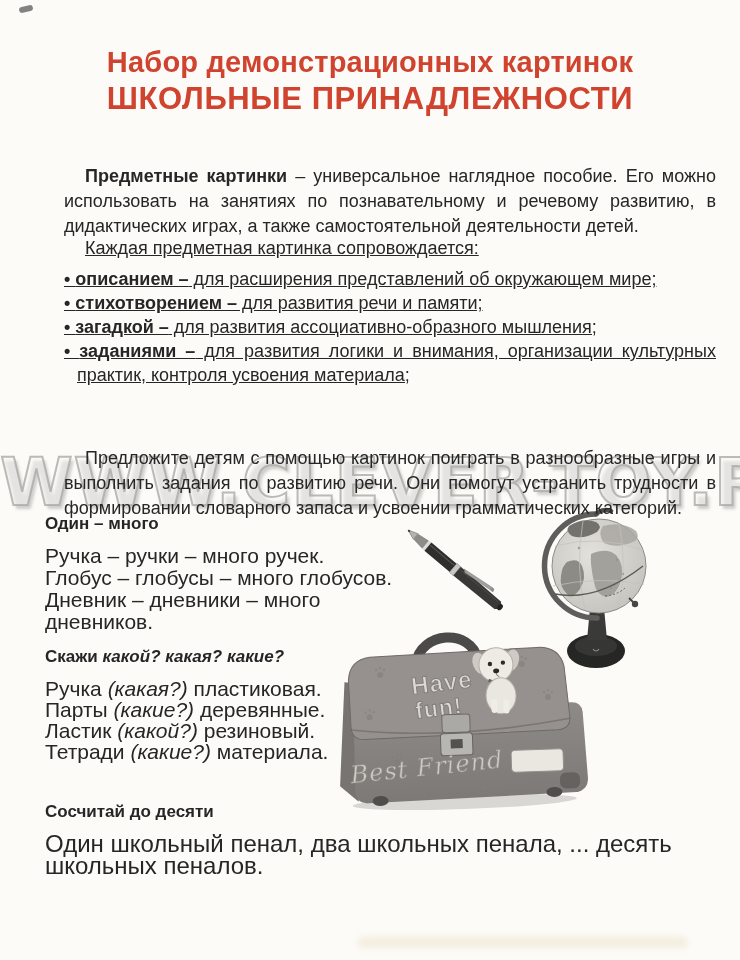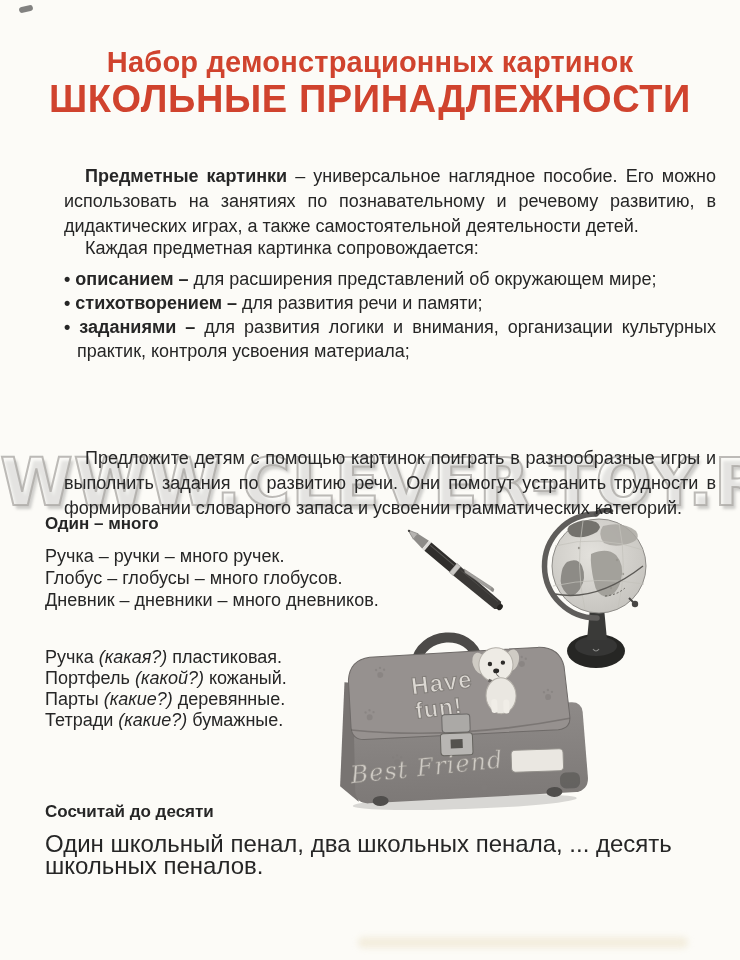--- a/index.html
+++ b/index.html
@@ -13,45 +13,45 @@
 
   
   .scan-mark { position:absolute; left:19px; top:6px; width:14px; height:6px;
     background:#4e4e4e; border-radius:3px; transform:rotate(-12deg); opacity:.7; z-index:3; }
   .bottom-smudge { position:absolute; left:358px; top:937px; width:330px; height:11px;
     background:rgba(233,222,190,.45); border-radius:6px; filter:blur(3px); z-index:1; }
 
   
   .title { left:0; right:0; top:44px; text-align:center; font-weight:bold; color:#d0432e; }
   .title .l1 { font-size:29px; line-height:36px; letter-spacing:.2px; }
-  .title .l2 { font-size:38px; line-height:38px; letter-spacing:.6px; }
+  .title .l2 { font-size:31px; line-height:38px; letter-spacing:.6px; }
 
   
   .bodytext { font-size:18px; line-height:25px; text-align:justify; hyphens:manual;margin-left:19px; }
   .intro   { left:45px; width:652px; top:146px; text-indent:21px; }
-  .accompany { left:45px; width:652px; top:236px; }
+  .accompany { left:45px; width:652px; top:236px;text-decoration:underline; }
   .accompany .ah { margin:0 0 6px 0; text-indent:21px; }
   ul.blist { list-style:none; margin:0; padding:0; }
   .blist li { line-height:24px; padding-left:13px; text-indent:-13px; text-align:justify; }
   .blist li::before { content:"• "; font-weight:bold; }
   .suggest { left:45px; width:652px; top:428px; text-indent:21px; }
 
   
   .watermark { position:absolute; z-index:1; left:0; width:740px; top:444px;
     text-align:center; font-family:"DejaVu Sans",sans-serif; font-weight:bold;
     font-size:66px; letter-spacing:1px;
     color:rgba(250,250,248,.5);
     -webkit-text-stroke:2px rgba(172,170,166,.8);
     text-shadow:3px 4px 3px rgba(110,110,110,.32);
     white-space:nowrap;
   }
 
   
   .sec h3 { font-size:17px; font-weight:bold; margin:0 0 11px 0; }
-  .sec .line { font-size:18px; }
+  .sec .line { font-size:21px; }
   .one-many  { left:45px; top:514px; width:360px; }
   .one-many .line { line-height:22px; }
   .say-what  { left:45px; top:647px; width:340px; }
   .say-what .line { line-height:21px; }
   .say-what i { font-weight:normal; }
   .say-what h3 i { font-weight:bold; }
   .count-ten { left:45px; top:802px; width:660px; }
   .count-ten .line { font-size:24px; line-height:21.5px; }
 
   .photo { position:absolute; z-index:1; }
@@ -69,40 +69,42 @@
     <div class="l2">ШКОЛЬНЫЕ ПРИНАДЛЕЖНОСТИ</div>
   </div>
 
   <p class="abs bodytext intro"><b>Предметные картинки</b><span> – универсальное наглядное пособие. Его можно ис­пользовать на занятиях по познавательному и речевому развитию, в дидакти­ческих играх, а также самостоятельной деятельности детей.</span></p>
 
   <div class="abs bodytext accompany">
     <p class="ah">Каждая предметная картинка сопровождается:</p>
     <ul class="blist">
       <li><b>описанием –</b><span> для расширения представлений об окружающем мире;</span></li>
       <li><b>стихотворением –</b><span> для развития речи и памяти;</span></li>
+      <li><b>загадкой –</b><span> для развития ассоциативно-образного мышления;</span></li>
       <li><b>заданиями –</b><span> для развития логики и внимания, организации культурных практик, контроля усвоения материала;</span></li>
     </ul>
   </div>
 
   <p class="abs bodytext suggest">Предложите детям с помощью картинок поиграть в разнообразные игры и выполнить задания по развитию речи. Они помогут устранить трудности в фор­мировании словарного запаса и усвоении грамматических категорий.</p>
 
   <div class="watermark">WWW.CLEVER-TOY.RU</div>
 
   <div class="abs sec one-many">
     <h3>Один – много</h3>
     <div class="line">Ручка – ручки – много ручек.</div>
     <div class="line">Глобус – глобусы – много глобусов.</div>
     <div class="line">Дневник – дневники – много дневников.</div>
   </div>
 
   <div class="abs sec say-what">
+    <h3><span>Скажи </span><i>какой? какая? какие?</i></h3>
     <div class="line"><span>Ручка </span><i>(какая?)</i><span> пластиковая.</span></div>
-    <div class="line"><span>Портфель </span><i>(какой?)</i><span> кожаный.</span></div>
     <div class="line"><span>Парты </span><i>(какие?)</i><span> деревянные.</span></div>
-    <div class="line"><span>Тетради </span><i>(какие?)</i><span> бумажные.</span></div>
+    <div class="line"><span>Ластик </span><i>(какой?)</i><span> резиновый.</span></div>
+    <div class="line"><span>Тетради </span><i>(какие?)</i><span> материала.</span></div>
   </div>
 
   <div class="abs sec count-ten">
     <h3>Сосчитай до десяти</h3>
     <div class="line">Один школьный пенал, два школьных пенала, ... десять школьных пеналов.</div>
   </div>
 
   <svg class="photo" style="left:392px; top:512px;" width="125" height="112" viewBox="0 0 125 112" role="img">
     <g transform="translate(16,18) rotate(40)">
       <polygon points="0,0 10,-3.6 10,3.6" fill="#b6b4b1" stroke="#72706d" stroke-width="0.6"></polygon>

